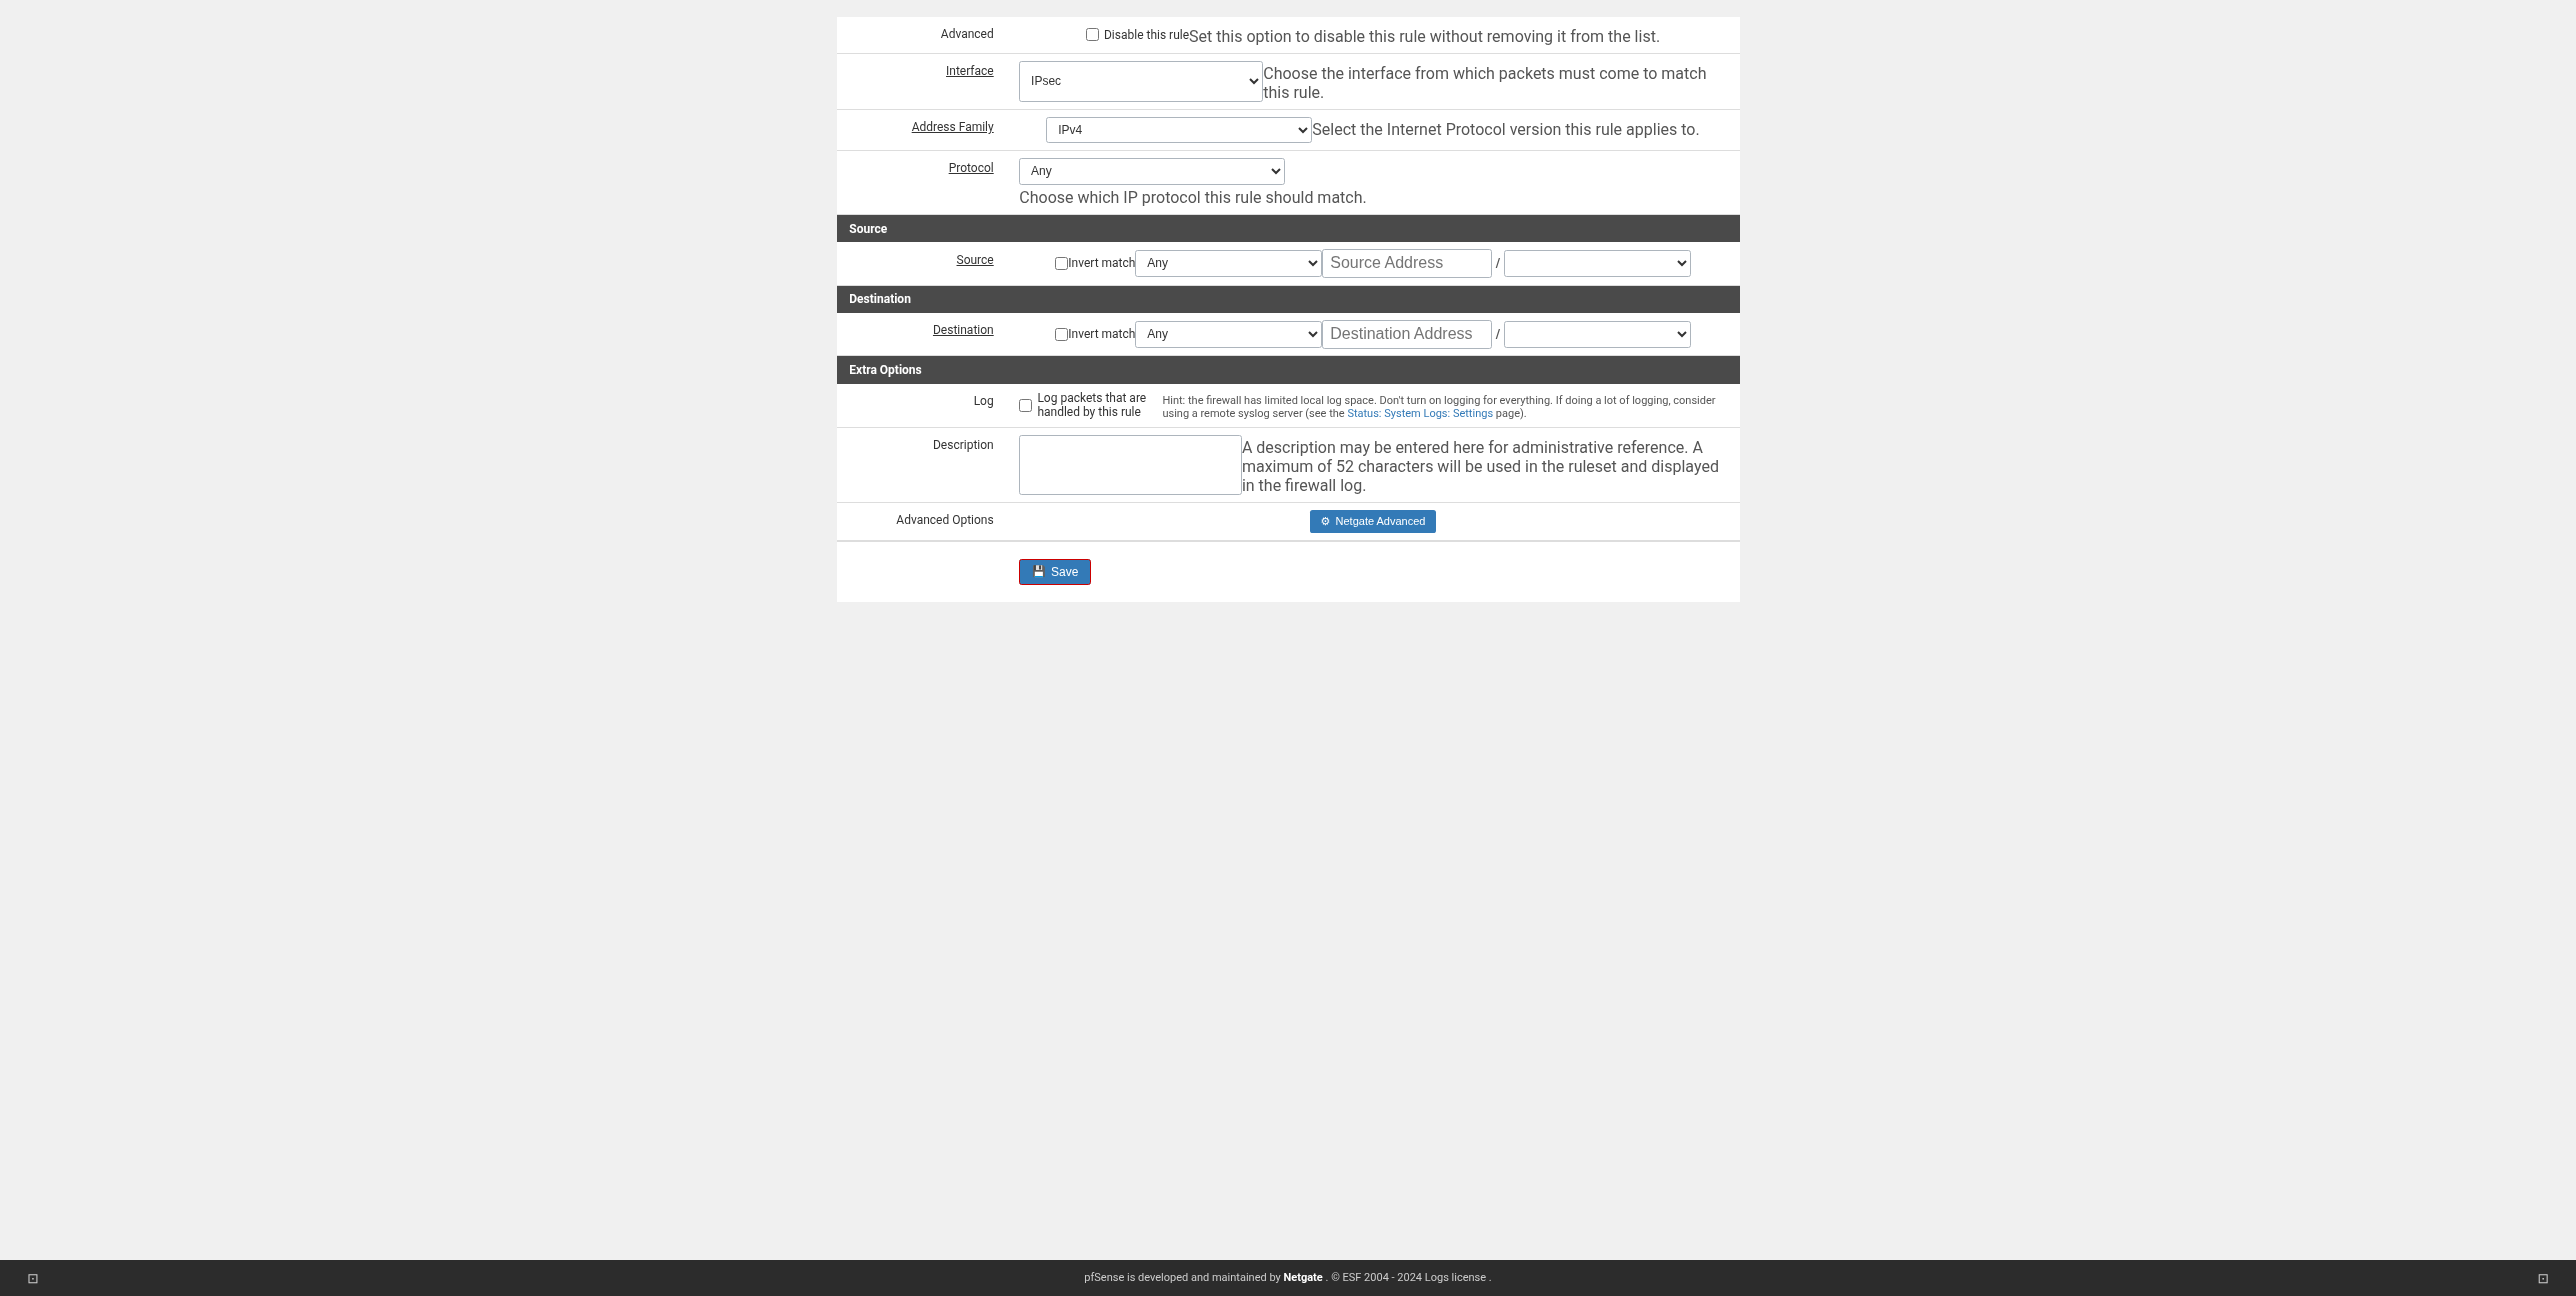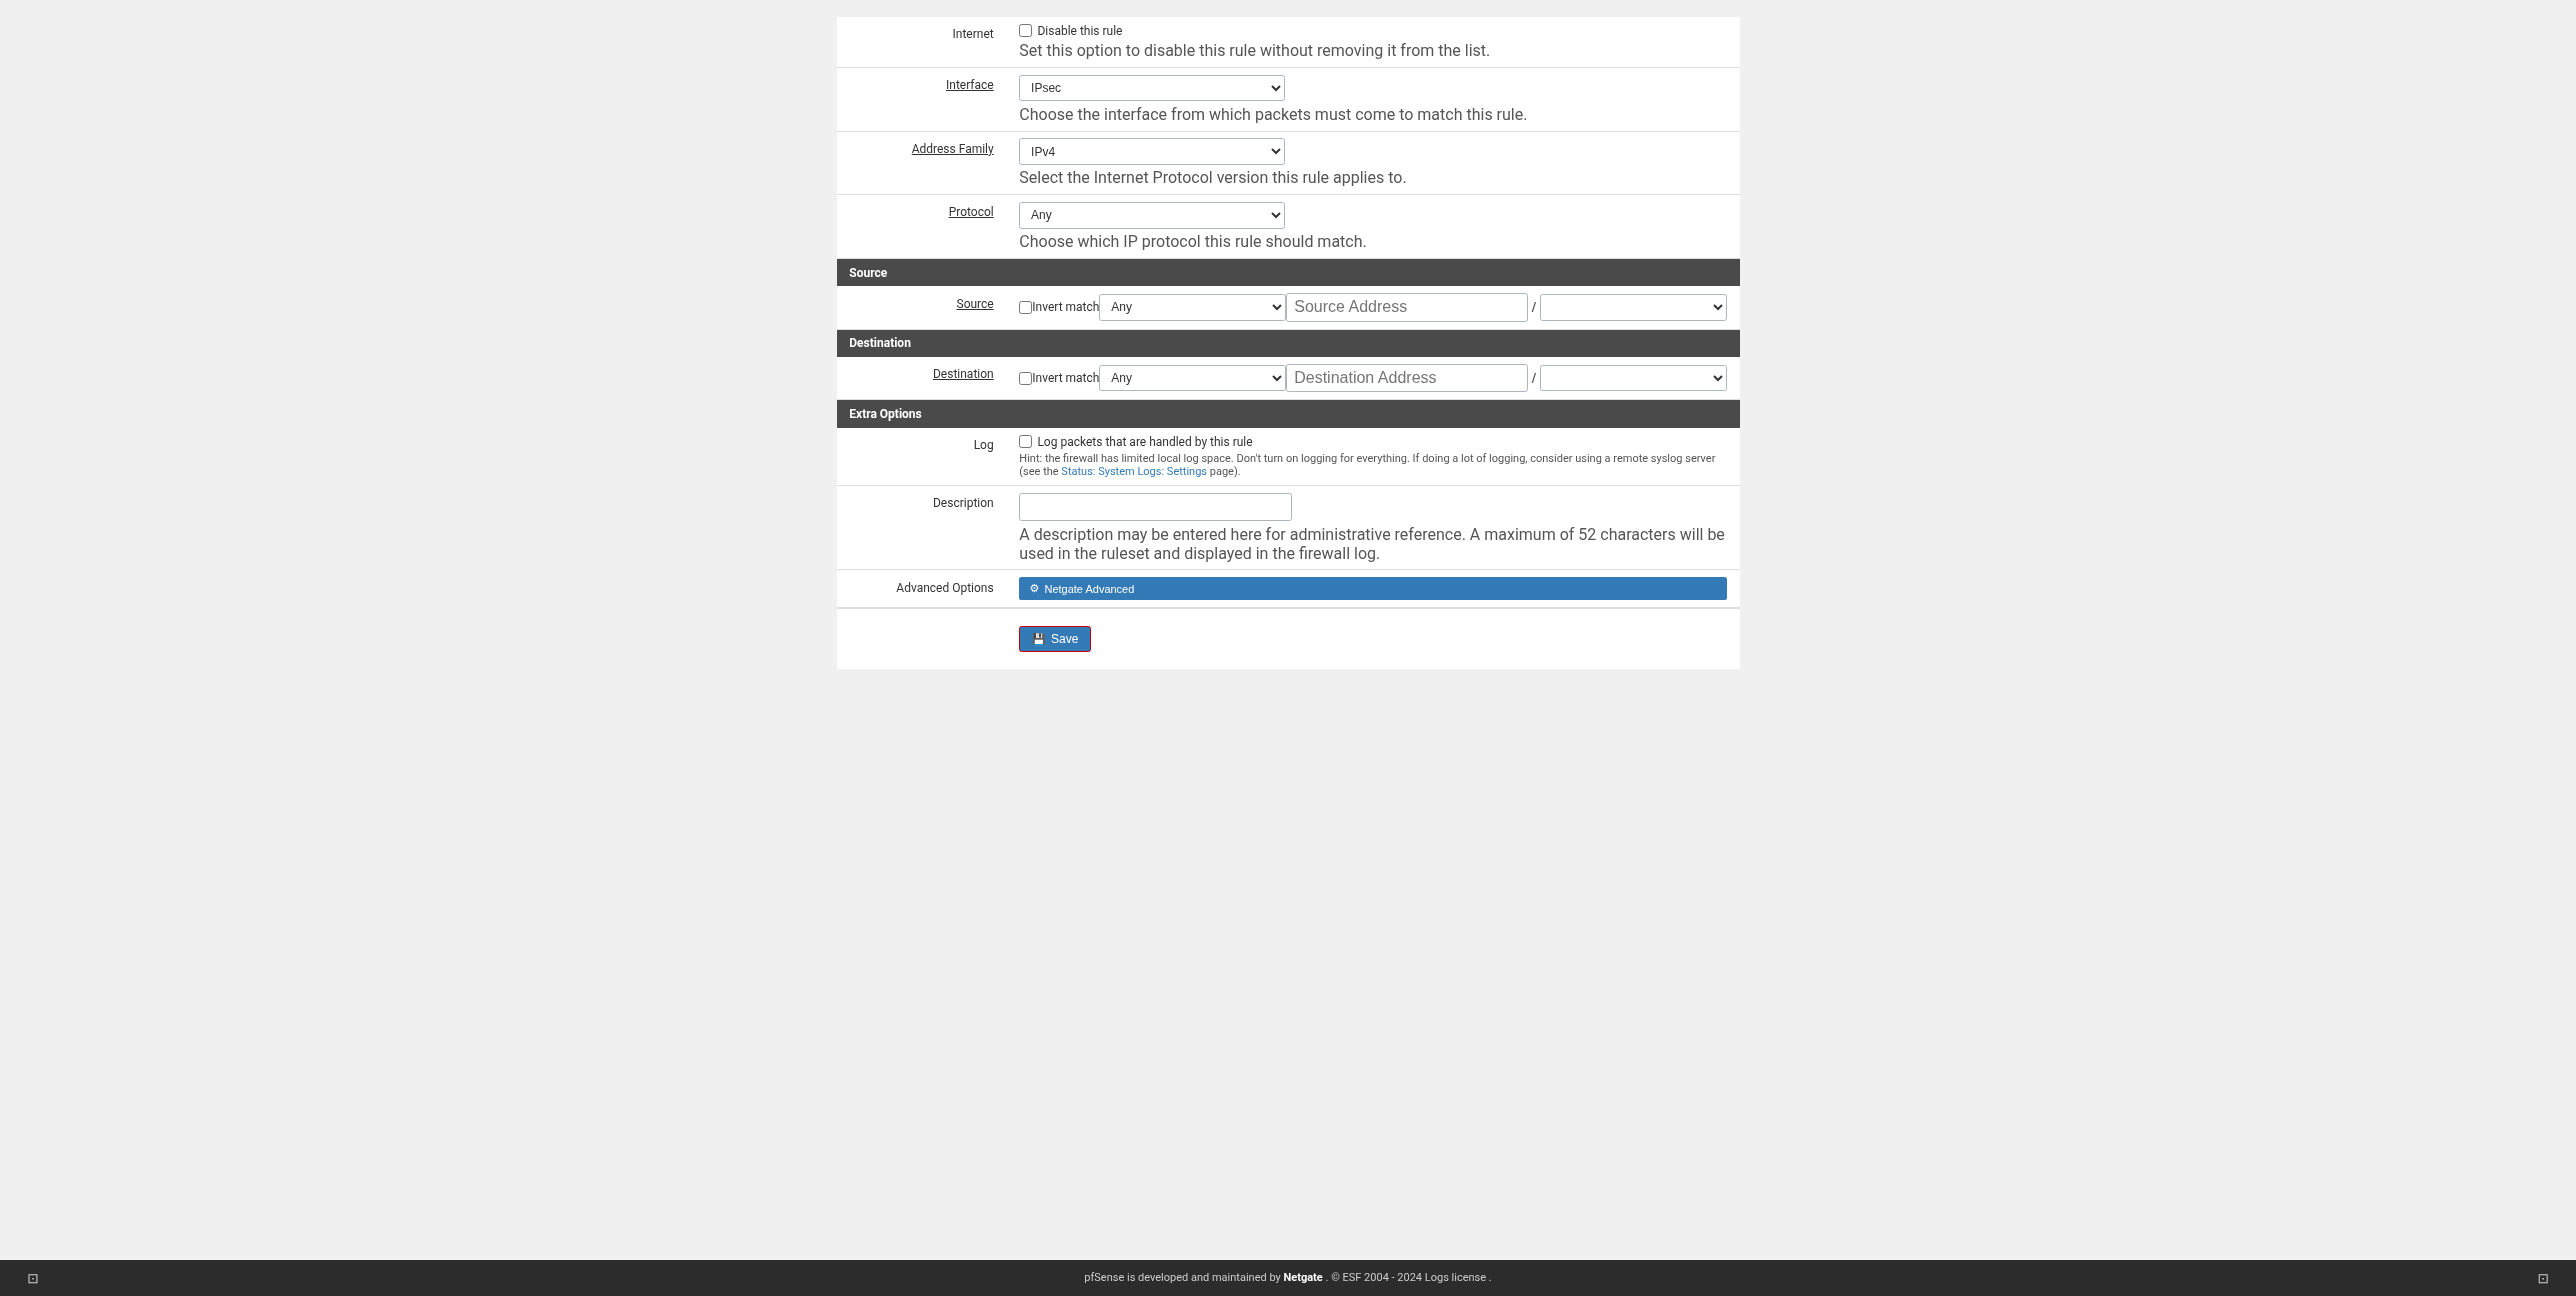--- a/index.html
+++ b/index.html
@@ -45,21 +45,20 @@
     }
     .form-label-cell a {
       color: #333;
       text-decoration: underline;
     }
     .form-value-cell {
       flex: 1;
       padding: 6.8px 12.8px;
       background: #fff;
       display: flex;
-      flex-direction: column;
       justify-content: center;
     }
     .section-header {
       background: #4a4a4a;
       color: #fff;
       padding: 6.8px 12.8px;
       font-size: 12px;
       font-weight: bold;
     }
     .section-header-row {
@@ -214,21 +213,21 @@
     }
   </style>
 </head>
 <body>
 
 <div class="page-wrapper">
   <div class="main-content">
 
     <div class="form-row">
       <div class="form-label-cell">
-        <span>Internet</span>
+        <span>Advanced</span>
       </div>
       <div class="form-value-cell">
         <div class="checkbox-row">
           <input type="checkbox" id="disable-rule" style="">
           <label for="disable-rule">Disable this rule</label>
         </div>
         <div class="helper-text">Set this option to disable this rule without removing it from the list.</div>
       </div>
     </div>
 

